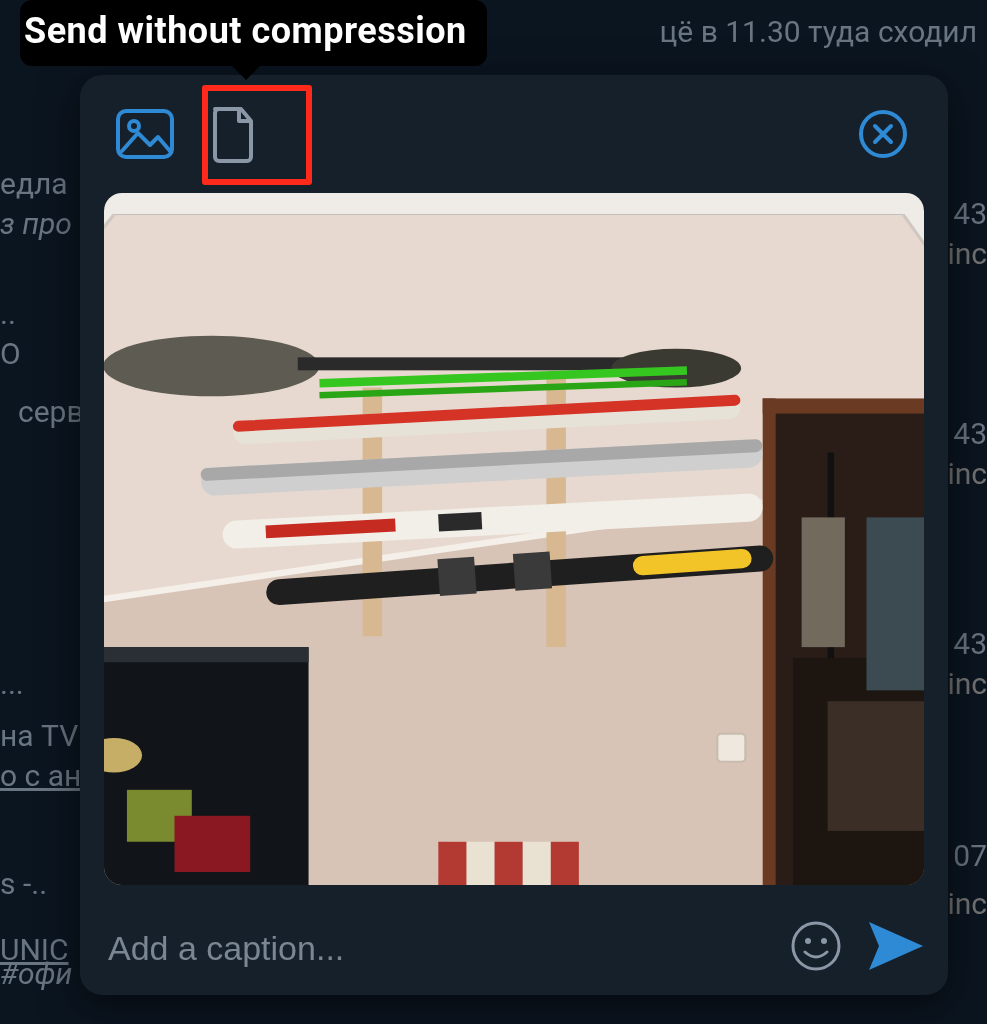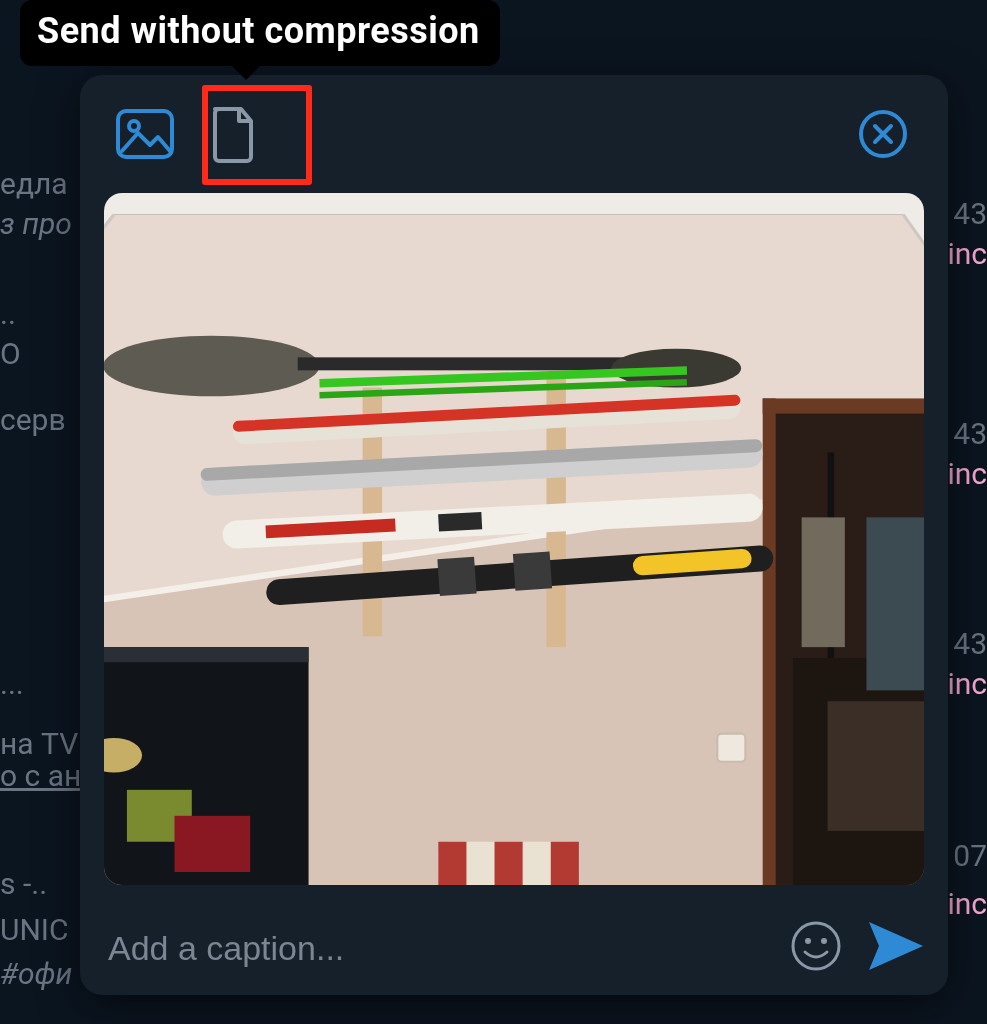--- a/index.html
+++ b/index.html
@@ -9,21 +9,21 @@
   
   .bg-chat {
     position: absolute; inset: 0; z-index: 0; color: #6a7582;
     font-size: 30px; line-height: 1.6;
     padding: 0;
   }
   .bg-line { position: absolute; white-space: nowrap; }
   .bg-right { right: 0; text-align: right; }
   .bg-left  { left: 0; text-align: right; }
   .muted { color: #6a7582; }
-  .link  { color: #f9a8d4; }
+  .link  { color: #737373; }
 
   
   .modal {
     position: absolute;
     left: 80px; top: 75px;
     width: 868px; height: 920px;
     background: #16202a;
     border-radius: 22px;
     box-shadow: 0 10px 40px rgba(0,0,0,.6);
     z-index: 5;
@@ -100,53 +100,54 @@
   .send-btn { color: #2f8ad6; }
 
   
   .tooltip {
     position: absolute;
     left: 20px; top: 0;
     background: #000;
     color: #fff;
     font-size: 36px;
     font-weight: 700;
-    padding: 10px 20px 14px 17px;
+    padding: 10px 20px 14px 4px;
     border-radius: 12px;
     z-index: 10;
     letter-spacing: .5px;
   }
   .tooltip::after {
     content: "";
     position: absolute;
     left: 210px; bottom: -14px;
     width: 0; height: 0;
     border-left: 16px solid transparent;
     border-right: 16px solid transparent;
     border-top: 16px solid #000;
   }
 </style>
 </head>
 <body>
 
 <div class="bg-chat">
+  <div class="bg-line bg-right muted" style="top:8px; right:10px;">цё в 11.30 туда сходил</div>
 
   <div class="bg-line bg-left muted" style="top:160px;">едла</div>
   <div class="bg-line bg-left muted" style="top:200px;font-style:italic;">з про</div>
 
   <div class="bg-line bg-left muted" style="top:290px;">..</div>
   <div class="bg-line bg-left muted" style="top:330px;">О</div>
-  <div class="bg-line bg-left muted" style="top:396px;">серв</div>
+  <div class="bg-line bg-left muted" style="top:388px;margin-left:18px;">серв</div>
 
   <div class="bg-line bg-left muted" style="top:660px;">...</div>
-  <div class="bg-line bg-left muted" style="top:712px;margin-top:8px;">на TV</div>
+  <div class="bg-line bg-left muted" style="top:712px;">на TV</div>
   <div class="bg-line bg-left muted" style="top:752px;text-decoration:underline;">о с ан</div>
 
   <div class="bg-line bg-left muted" style="top:860px;">s -..</div>
-  <div class="bg-line bg-left muted" style="top:906px;">UNIC</div>
+  <div class="bg-line bg-left muted" style="top:926px;text-decoration:underline;">UNIC</div>
   <div class="bg-line bg-left muted" style="top:950px;font-style:italic;">#офи</div>
 
   <div class="bg-line bg-right muted" style="top:190px;">43</div>
   <div class="bg-line bg-right link" style="top:230px;">inc</div>
   <div class="bg-line bg-right muted" style="top:410px;">43</div>
   <div class="bg-line bg-right link" style="top:450px;">inc</div>
   <div class="bg-line bg-right muted" style="top:620px;">43</div>
   <div class="bg-line bg-right link" style="top:660px;">inc</div>
   <div class="bg-line bg-right muted" style="top:832px;">07</div>
   <div class="bg-line bg-right link" style="top:880px;">inc</div>

